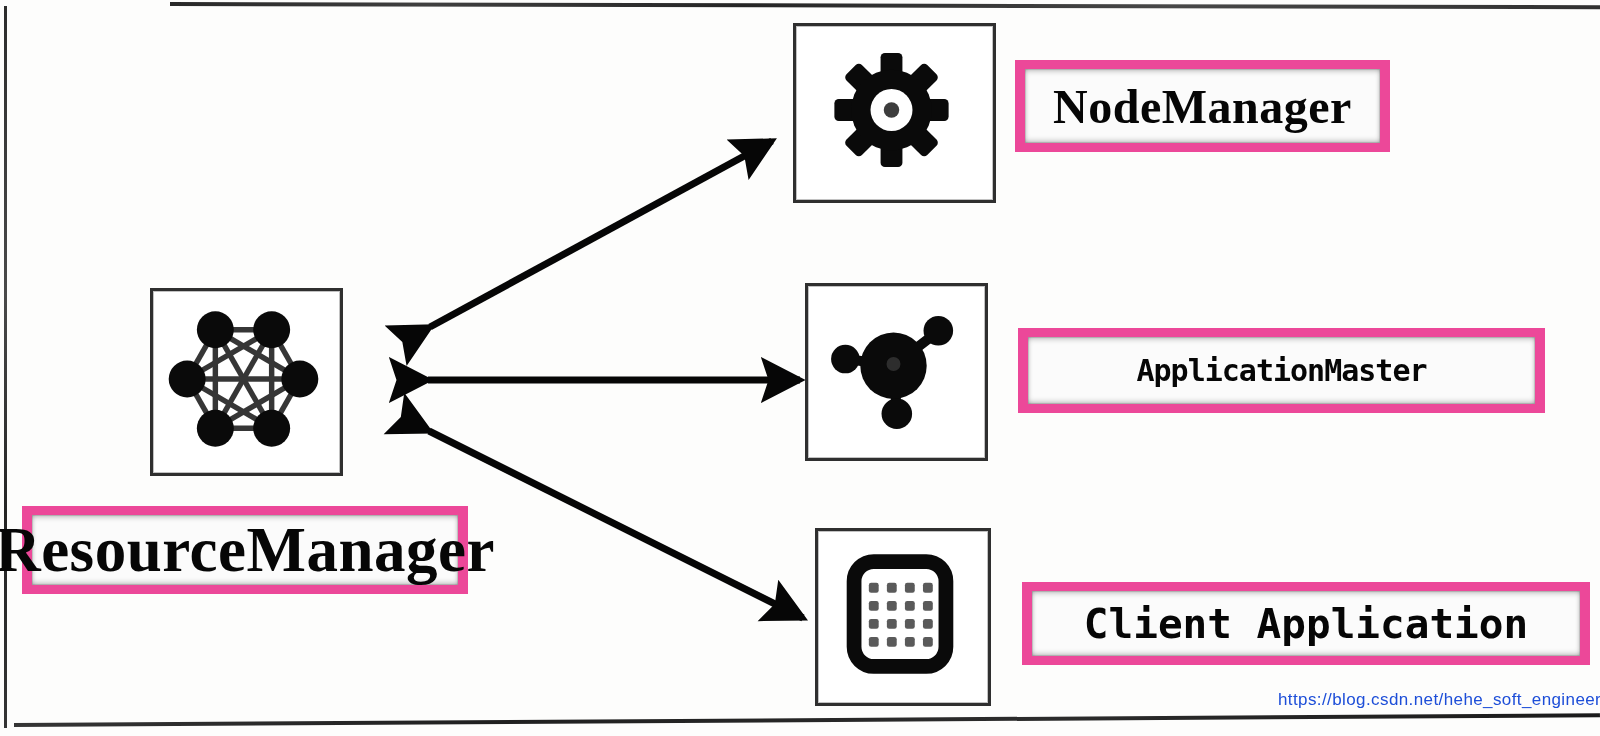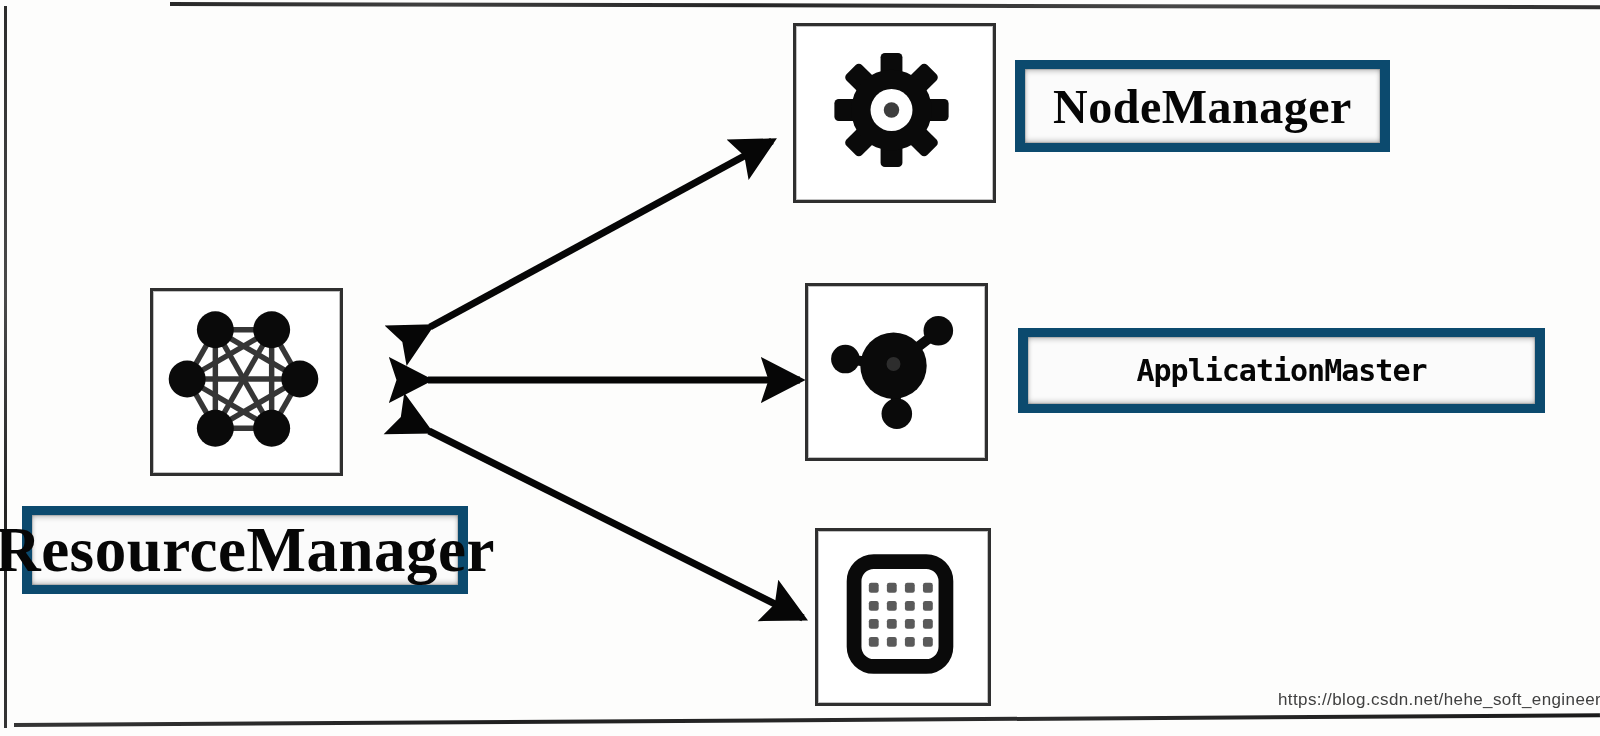--- a/index.html
+++ b/index.html
@@ -50,21 +50,21 @@
     position: absolute;
     background: #ffffff;
     border: 3px solid #2f2f2f;
     box-shadow: inset 0 0 0 1px rgba(80,80,80,.35);
   }
   .icon-frame > svg { display: block; }
 
   
   .plaque {
     position: absolute;
-    background: #0c4a6e;
+    background: #ec4899;
     display: flex;
     align-items: center;
     justify-content: center;
     padding: 9px 10px;
     box-sizing: border-box;
   }
   .plaque-inner {
     background: #fbfbfb;
     width: 100%;
     height: 100%;
@@ -106,21 +106,21 @@
     width: 1600px; height: 736px;
     pointer-events: none;
   }
 
   
   .watermark {
     position: absolute;
     left: 1278px; top: 690px;
     font-family: "Liberation Sans", sans-serif;
     font-size: 17px;
-    color: #404040;
+    color: #1d4ed8;
     letter-spacing: .4px;
     white-space: nowrap;
   }
 </style>
 </head>
 <body>
 
 <div id="page">
 
   <div class="scan-border-left"></div>
@@ -255,16 +255,19 @@
         <rect x="64" y="53" width="6" height="6" rx="1.4"></rect>
 
         <rect x="31" y="64" width="6" height="6" rx="1.4"></rect>
         <rect x="42" y="64" width="6" height="6" rx="1.4"></rect>
         <rect x="53" y="64" width="6" height="6" rx="1.4"></rect>
         <rect x="64" y="64" width="6" height="6" rx="1.4"></rect>
       </g>
     </svg>
   </div>
 
+  <div class="plaque plaque-mono" id="plaque-clientapplication">
+    <span class="plaque-inner">Client Application</span>
+  </div>
 
   <div class="watermark">https://blog.csdn.net/hehe_soft_engineer</div>
 
 </div>
 
 </body></html>

